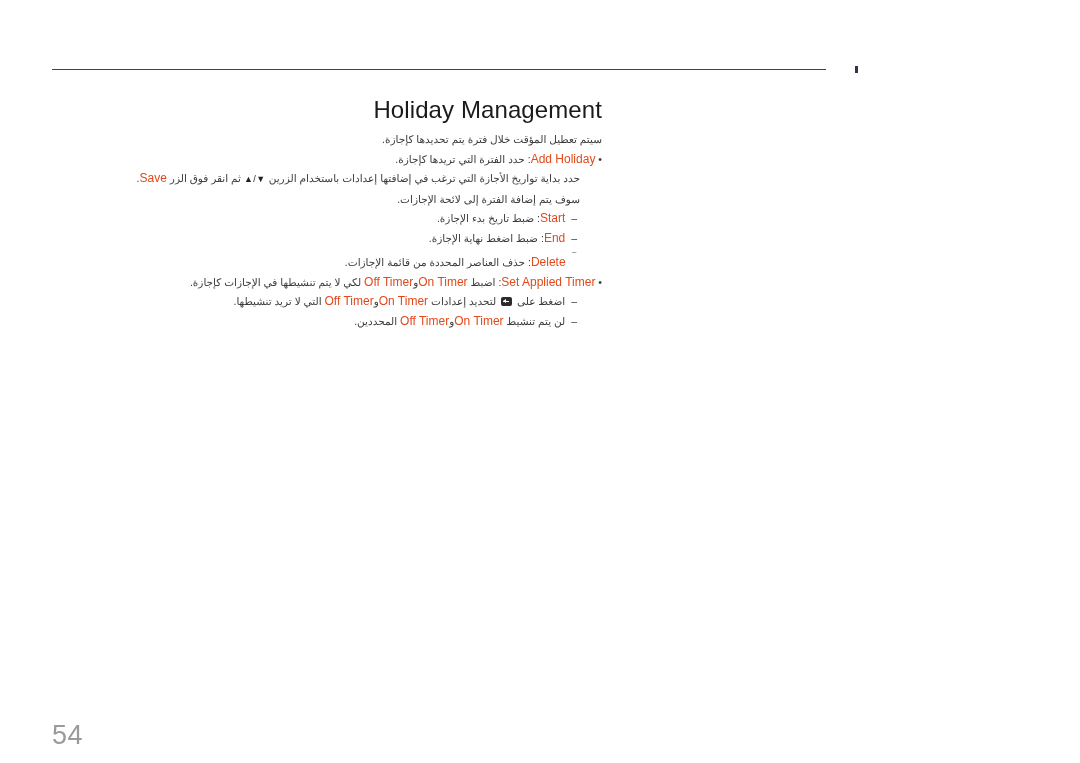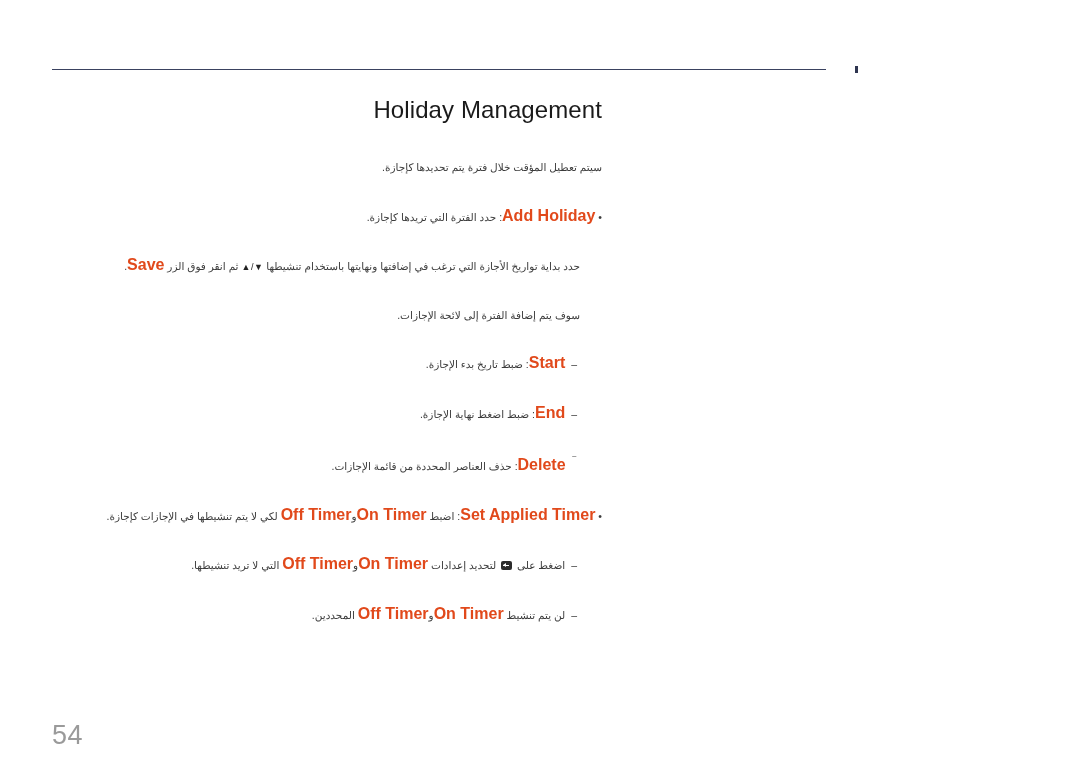--- a/index.html
+++ b/index.html
@@ -58,29 +58,28 @@
     text-align: right;
     unicode-bidi: isolate;
   }
 
   .line {
     font-size: 10.5px;
     line-height: 19.5px;
     color: #3b3b3b;
     white-space: nowrap;
     direction: rtl;
-    margin-top: 28px;
   }
   .line.indent-1 { padding-right: 0; }
   .line.indent-2 { padding-right: 22px; }
 
   .kw {
     color: #e1491b;
-    font-weight: bold;
-    font-size: 16px;
+    font-weight: normal;
+    font-size: 12px;
     direction: ltr;
     unicode-bidi: isolate;
     display: inline-block;
   }
   .bullet {
     color: #3b3b3b;
     font-size: 10.5px;
   }
   .dash {
     color: #3b3b3b;
@@ -159,21 +158,21 @@
     <div class="line indent-1">
       <span>سيتم تعطيل المؤقت خلال فترة يتم تحديدها كإجازة.</span>
     </div>
 
     <div class="line indent-1">
       <span class="bullet">•</span>
       <span class="kw">Add Holiday</span><span>: حدد الفترة التي تريدها كإجازة.</span>
     </div>
 
     <div class="line indent-2">
-      <span>حدد بداية تواريخ الأجازة التي ترغب في إضافتها ونهايتها باستخدام تنشيطها</span>
+      <span>حدد بداية تواريخ الأجازة التي ترغب في إضافتها إعدادات باستخدام الزرين</span>
       <span class="arrows">▲/▼</span>
       <span>ثم انقر فوق الزر</span>
       <span class="kw">Save</span><span>.</span>
     </div>
 
     <div class="line indent-2">
       <span>سوف يتم إضافة الفترة إلى لائحة الإجازات.</span>
     </div>
 
     <div class="line indent-2">

